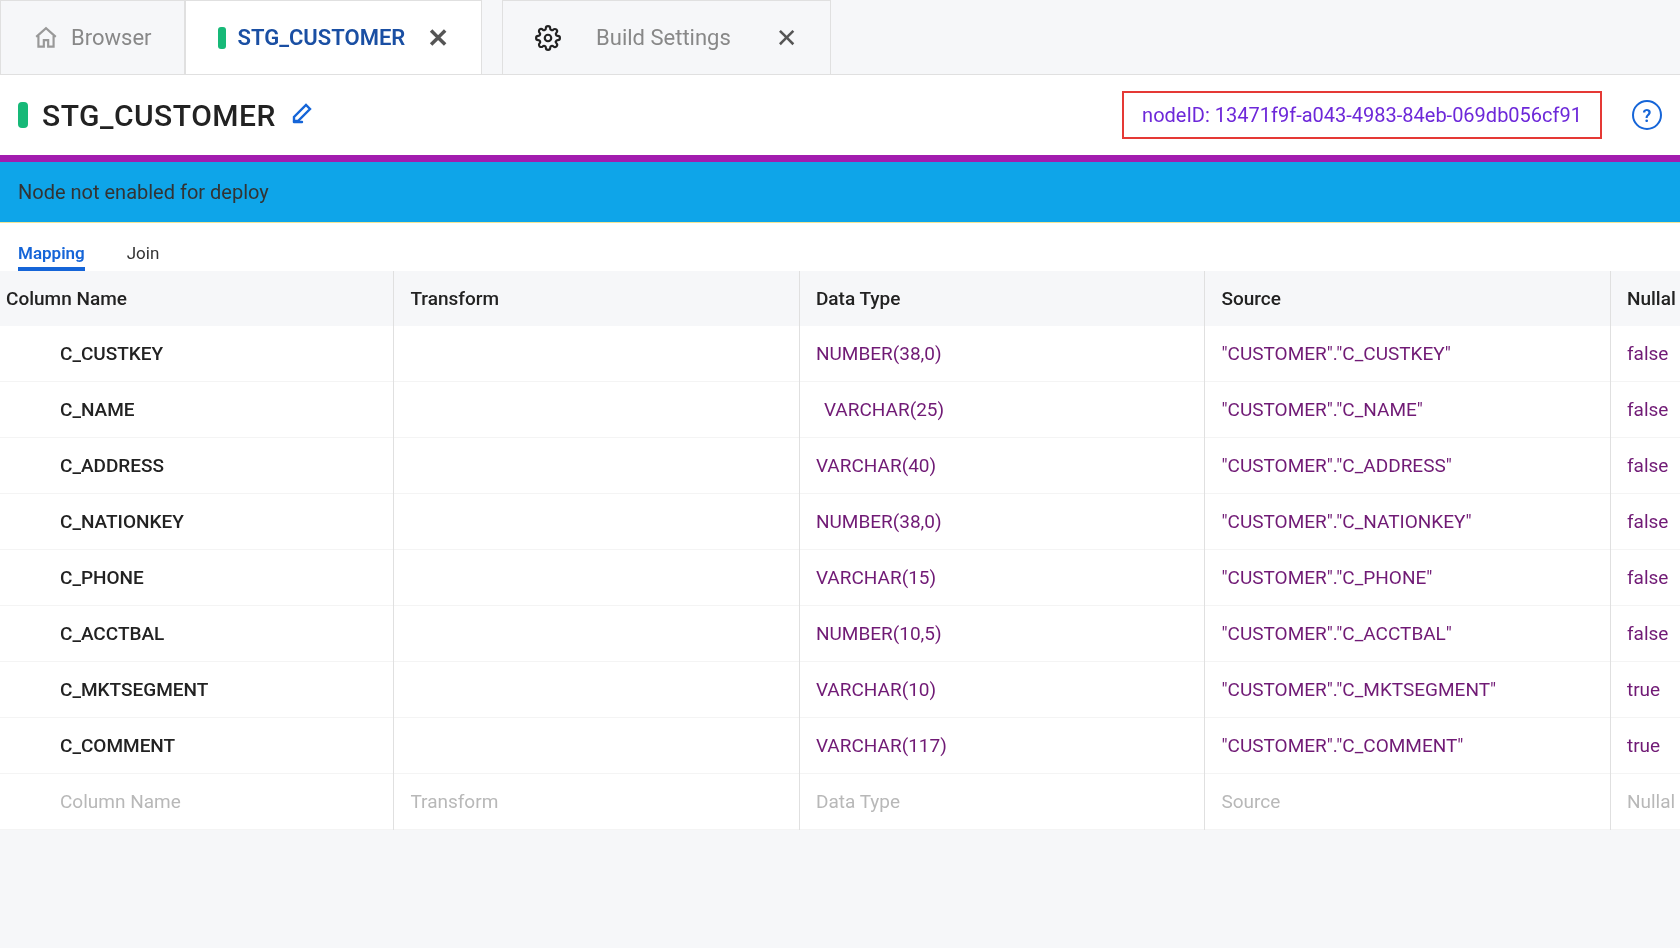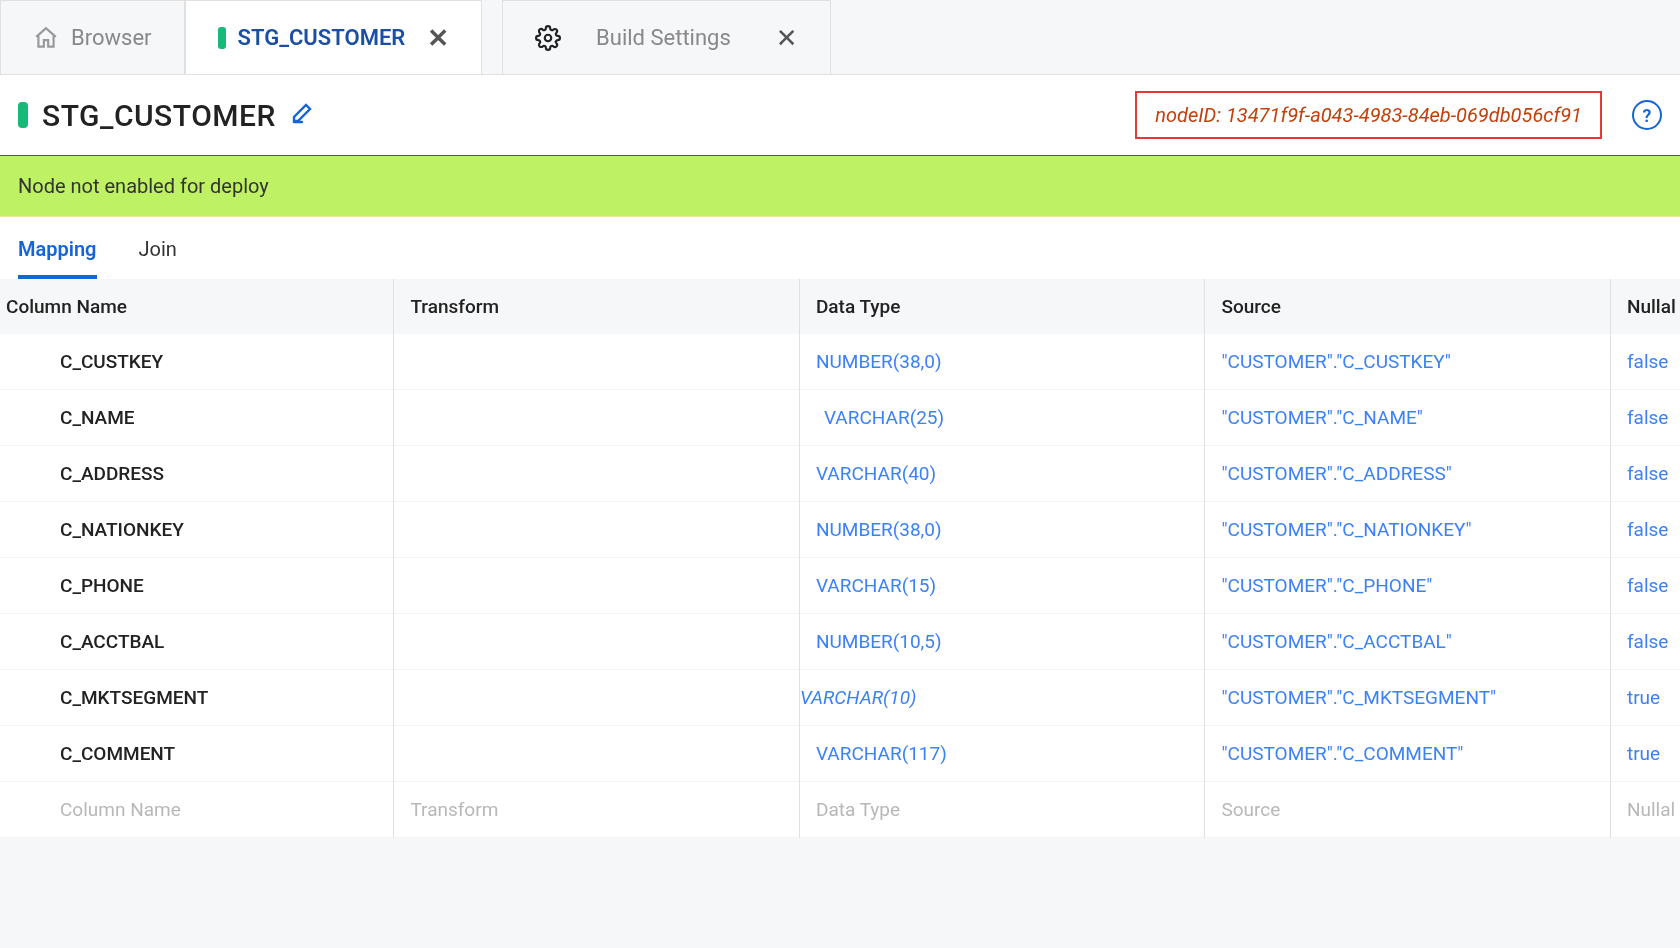--- a/index.html
+++ b/index.html
@@ -12,37 +12,37 @@
   .tab .close { color:#555; font-size:26px; margin-left:10px; cursor:pointer; }
   .tab-marker { width:8px; height:22px; border-radius:3px; background:#17b978; }
   
   .home-icon, .gear-icon { display:inline-flex; }
   
   
   .title-row { display:flex; align-items:center; background:#fff; padding:16px 18px; gap:14px; position:relative; }
   .title-marker { width:10px; height:26px; border-radius:4px; background:#17b978; }
   .page-title { font-size:30px; font-weight:500; color:#222; letter-spacing:0.5px; }
   .edit-icon { color:#1565d8; cursor:pointer; }
-  .node-id-box { margin-left:auto; border:2px solid #e53935; padding:10px 18px; font-size:20px; color:#c2410c;font-style:italic;}
+  .node-id-box { margin-left:auto; border:2px solid #e53935; padding:10px 18px; font-size:20px; color:#6d28d9;}
   .help-icon { margin-left:16px; width:30px; height:30px; border:2px solid #1565d8; border-radius:50%; display:flex; align-items:center; justify-content:center; color:#1565d8; font-size:18px; font-weight:600; cursor:pointer;}
   
   
-  .banner { background:#bef264; border-top:1px solid #a21caf; border-bottom:1px solid #f2e596; padding:18px 18px; font-size:20px; color:#333; }
+  .banner { background:#0ea5e9; border-top:7px solid #a21caf; border-bottom:1px solid #f2e596; padding:18px 18px; font-size:20px; color:#333; }
   
   
   .sub-tabs { display:flex; gap:42px; padding:20px 18px 0 18px; background:#fff; }
-  .sub-tab { font-size:20px; color:#333; padding-bottom:14px; cursor:pointer; }
+  .sub-tab { font-size:17px; color:#333; padding-bottom:4px; cursor:pointer; }
   .sub-tab.active { color:#1565d8; font-weight:600; border-bottom:4px solid #1565d8; }
   
   
   .table { width:100%; background:#fff; border-collapse:collapse; table-layout:fixed;}
   .table th, .table td { text-align:left; padding:16px 6px 16px 6px; font-size:19px; white-space:nowrap; overflow:hidden; }
   .table thead th { background:#f6f7f9; color:#222; font-weight:500; border-right:1px solid #e0e0e0; }
   .table thead th:last-child { border-right:none; }
-  .table tbody td { color:#3b82f6; }
+  .table tbody td { color:#701a75; }
   .table tbody td:first-child { padding-left:60px; color:#222; font-weight:500;}
   .table tbody tr { border-bottom:1px solid #f4f4f4; }
   .table td.sep { border-right:1px solid #e0e0e0;}
   .placeholder-row td { color:#b8b8b8 !important; font-weight:400 !important; }
   
   .col-name { width:340px; padding-left:6px;}
   .col-transform { width:350px; padding-left:16px;}
   .col-datatype { width:350px; padding-left:16px;}
   .col-source { width:350px; padding-left:16px;}
   .col-nullable { width:60px; padding-left:16px;}
@@ -157,21 +157,21 @@
       <tr>
         <td class="sep">C_ACCTBAL</td>
         <td class="sep" style="padding-left:16px;"></td>
         <td class="sep" style="padding-left:16px;">NUMBER(10,5)</td>
         <td class="sep" style="padding-left:16px;">"CUSTOMER"."C_ACCTBAL"</td>
         <td style="padding-left:16px;">false</td>
       </tr>
       <tr>
         <td class="sep">C_MKTSEGMENT</td>
         <td class="sep" style="padding-left:16px;"></td>
-        <td class="sep" style="padding-left:0;font-style:italic;">VARCHAR(10)</td>
+        <td class="sep" style="padding-left:16px;">VARCHAR(10)</td>
         <td class="sep" style="padding-left:16px;">"CUSTOMER"."C_MKTSEGMENT"</td>
         <td style="padding-left:16px;">true</td>
       </tr>
       <tr>
         <td class="sep">C_COMMENT</td>
         <td class="sep" style="padding-left:16px;"></td>
         <td class="sep" style="padding-left:16px;">VARCHAR(117)</td>
         <td class="sep" style="padding-left:16px;">"CUSTOMER"."C_COMMENT"</td>
         <td style="padding-left:16px;">true</td>
       </tr>

